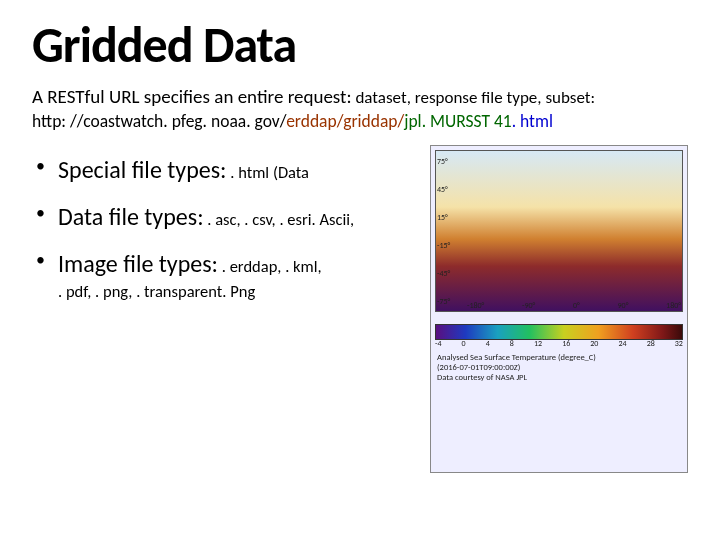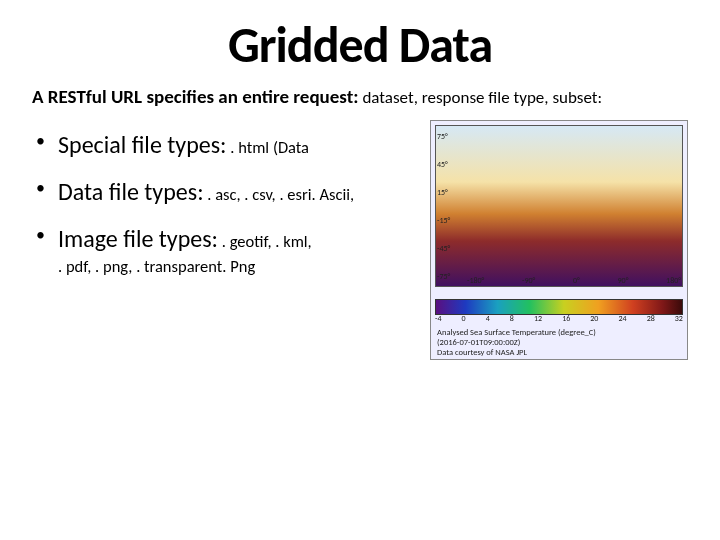--- a/index.html
+++ b/index.html
@@ -1,75 +1,78 @@
 <!DOCTYPE html>
 <html><head>
 <meta charset="utf-8">
 <style>
 html,body{margin:0;padding:0;width:720px;height:540px;background:#fff;font-family:Calibri,Arial,sans-serif;color:#000}
 .slide{width:720px;height:540px;position:relative;box-sizing:border-box;padding:8px 32px 0 32px}
-h1{font-size:50px;font-weight:700;text-align:center;margin:6px 0 10px 0;font-family:Calibri,Arial,sans-serif;letter-spacing:-1px}
+h1{font-size:50px;font-weight:700;text-align:left;margin:6px 0 10px 0;font-family:Calibri,Arial,sans-serif;letter-spacing:-1px}
 .req-line{font-size:17px;margin:0 0 3px 0}
-.req-line b{font-size:19px;font-weight:700}
+.req-line b{font-size:19px;font-weight:400}
 .url-line{font-size:17.5px;line-height:1.25;word-break:break-all;margin:0 0 2px 0}
 .url-black{color:#000}
 .url-brown{color:#993300}
 .url-green{color:#006600}
 .url-blue{color:#0000d0}
 .url-red{color:#cc0000}
 .url-gold{color:#b8860b}
 .url-purple{color:#660066}
 .content-row{display:flex;margin-top:16px;gap:12px}
 .bullets{flex:1 1 auto}
 .bl{display:flex;margin:18px 0 0 4px}
 .bl:first-child{margin-top:6px}
 .dot{font-size:18px;width:22px;flex:0 0 22px;line-height:1.3}
 .btxt{flex:1 1 auto}
 .bhead{font-size:24px}
 .btail{font-size:16.5px}
 .bdetail{font-size:16.5px;margin:3px 0 0 26px;line-height:1.25}
-.figure{flex:0 0 258px;border:1px solid #888;background:#eef;height:240px;position:relative;box-sizing:border-box;margin-top:-4px}
+.figure{flex:0 0 258px;border:1px solid #888;background:#eef;height:328px;position:relative;box-sizing:border-box;margin-top:-4px}
 .mapbox{position:absolute;left:4px;top:4px;right:4px;height:160px;background:linear-gradient(180deg,#d6e8f5 0%,#f5e2a8 35%,#d08030 55%,#8d2b2b 72%,#401060 100%);border:1px solid #555}
 .colorbar{position:absolute;left:4px;right:4px;top:178px;height:14px;background:linear-gradient(90deg,#5a0f80 0%,#1e3ac0 12%,#1aa0c0 25%,#22c060 38%,#c8d020 52%,#f0a020 66%,#d04020 80%,#801818 92%,#3a0a0a 100%);border:1px solid #333}
 .cbticks{position:absolute;left:4px;right:4px;top:192px;font-size:8px;display:flex;justify-content:space-between;color:#222}
 .caption{position:absolute;left:6px;right:4px;top:206px;font-size:8.5px;line-height:1.18;color:#222}
 .latlabels{position:absolute;left:6px;top:10px;height:150px;font-size:8px;color:#222;display:flex;flex-direction:column;justify-content:space-between}
 .lonlabels{position:absolute;left:36px;right:6px;top:154px;font-size:8px;color:#222;display:flex;justify-content:space-between}
 </style>
 </head>
 <body>
 
 <div class="slide">
   <h1>Gridded Data</h1>
 
   <p class="req-line">
     <b>A RESTful URL specifies an entire request:</b><span> dataset, response file type, subset:</span>
   </p>
 
+  <p class="url-line">
+    <span class="url-black">http: //coastwatch. pfeg. noaa. gov/</span><span class="url-brown">erddap/griddap/</span><span class="url-green">jpl. MURSST 41</span><span class="url-blue">. html</span>
+  </p>
 
   <div class="content-row">
     <div class="bullets">
       <div class="bl">
         <div class="dot">•</div>
         <div class="btxt">
           <span class="bhead">Special file types:</span><span class="btail"> . html (Data</span>
         </div>
       </div>
 
       <div class="bl">
         <div class="dot">•</div>
         <div class="btxt">
           <span class="bhead">Data file types:</span><span class="btail"> . asc, . csv, . esri. Ascii,</span>
         </div>
       </div>
 
       <div class="bl">
         <div class="dot">•</div>
         <div class="btxt">
-          <span class="bhead">Image file types:</span><span class="btail"> . geotif, . kml,</span>
+          <span class="bhead">Image file types:</span><span class="btail"> . erddap, . kml,</span>
         </div>
       </div>
       <div class="bdetail">. pdf, . png, . transparent. Png</div>
     </div>
 
     <div class="figure">
       <div class="mapbox"></div>
       <div class="latlabels">
         <span>75°</span>
         <span>45°</span>

